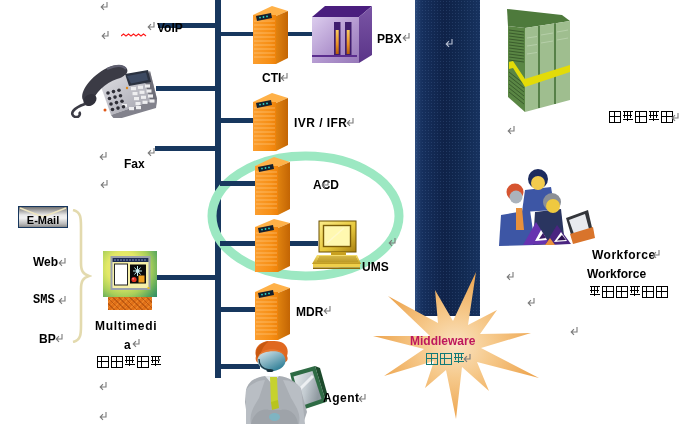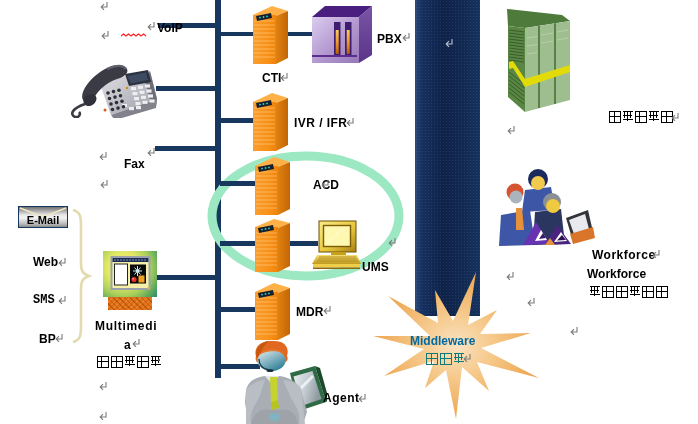--- a/index.html
+++ b/index.html
@@ -431,21 +431,21 @@
 <div class="lbl" style="left:124px;top:338.5px;">a</div>
 <div class="lbl" style="left:262px;top:72px;">CTI</div>
 <div class="lbl" style="left:294px;top:117px;letter-spacing:.45px;">IVR / IFR</div>
 <div class="lbl" style="left:313px;top:179px;">ACD</div>
 <div class="lbl" style="left:362px;top:236.5px;margin-top:24px;">UMS</div>
 <div class="lbl" style="left:296px;top:305.5px;">MDR</div>
 <div class="lbl" style="left:323px;top:392.4px;letter-spacing:.5px;">Agent</div>
 <div class="lbl" style="left:377px;top:33px;">PBX</div>
 <div class="lbl" style="left:592px;top:249px;letter-spacing:.5px;">Workforce</div>
 <div class="lbl" style="left:587px;top:267.5px;">Workforce</div>
-<div class="lbl" style="left:410px;top:334.5px;color:#0369a1;text-align:center;">Middleware</div>
+<div class="lbl" style="left:410px;top:334.5px;color:#be185d;text-align:center;">Middleware</div>
 
 <div class="lbl" style="left:609px;top:110.5px;"><span class="kj k1"></span><span class="kj k2"></span><span class="kj k3"></span><span class="kj k2"></span><span class="kj k1"></span></div>
 <div class="lbl" style="left:590px;top:285.5px;"><span class="kj k2"></span><span class="kj k3"></span><span class="kj k1"></span><span class="kj k2"></span><span class="kj k3"></span><span class="kj k1"></span></div>
 <div class="lbl" style="left:97px;top:355.5px;"><span class="kj k3"></span><span class="kj k1"></span><span class="kj k2"></span><span class="kj k3"></span><span class="kj k2"></span></div>
 <div class="lbl teal" style="left:426px;top:352.5px;"><span class="kj k1"></span><span class="kj k3"></span><span class="kj k2"></span></div>
 <div style="position:absolute;left:158px;top:359px;width:2px;height:2px;background:#555;"></div>
 
 <svg width="0" height="0" style="position:absolute">
       <defs>
 <g id="pmk">

